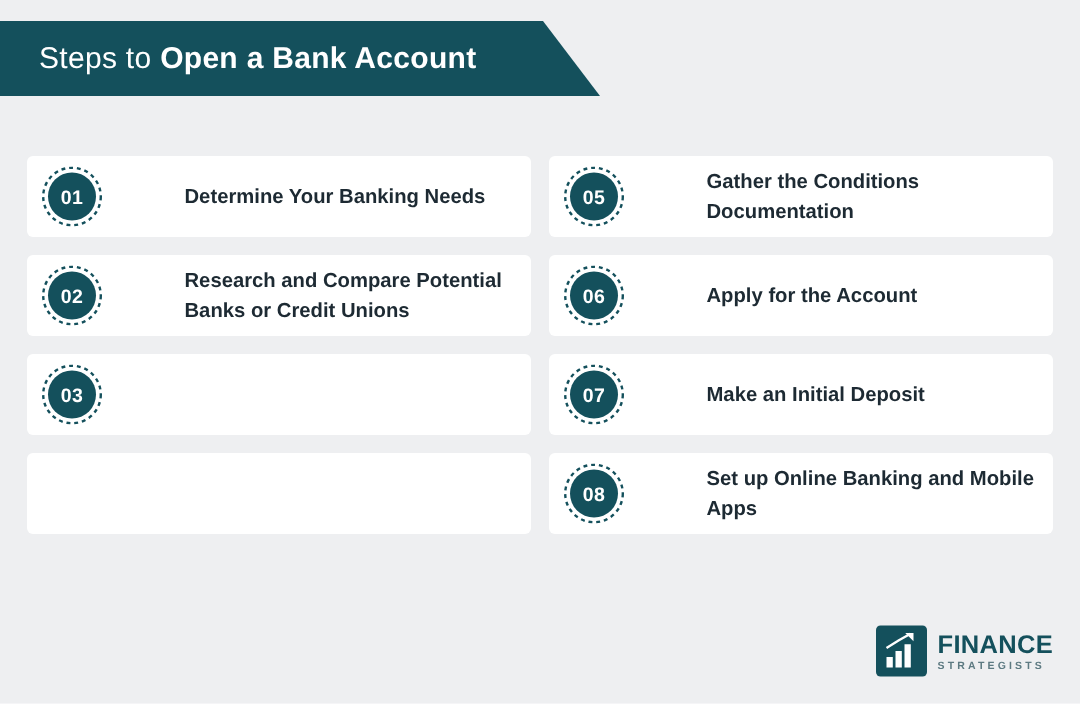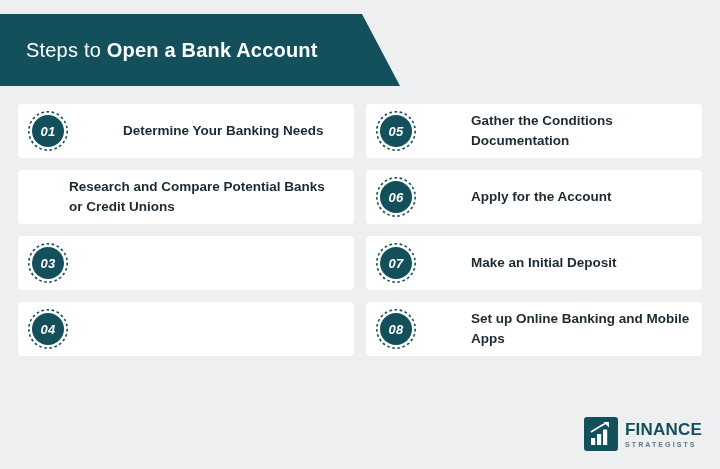--- a/index.html
+++ b/index.html
@@ -19,21 +19,21 @@
     height: 469px;
     background: #eeeff1;
     box-sizing: border-box;
     overflow: hidden;
   }
   
   .header-banner {
     position: absolute;
     left: 0;
     top: 14px;
-    height: 72px;
+    height: 50px;
     width: 400px;
     background: #14505c;
     display: flex;
     align-items: center;
     clip-path: polygon(0 0, 362px 0, 400px 100%, 0 100%);
     -webkit-clip-path: polygon(0 0, 362px 0, 400px 100%, 0 100%);
   }
   .header-title {
     color: #ffffff;
     font-size: 20px;
@@ -84,21 +84,20 @@
     top: 0;
     width: 40px;
     height: 40px;
   }
   .badge-num {
     position: relative;
     color: #ffffff;
     font-size: 13px;
     font-weight: 700;
     letter-spacing: 0.3px;
-    font-style: italic;
   }
   .step-text {
     color: #1d2a33;
     font-size: 13.5px;
     font-weight: 700;
     line-height: 1.45;
     margin-left: 41px;
   }
   
   .logo {
@@ -172,20 +171,27 @@
         <svg viewBox="0 0 40 40" aria-hidden="true">
           <circle cx="20" cy="20" r="19.2" fill="none" stroke="#14505c" stroke-width="1.6" stroke-dasharray="2.6 2.6"></circle>
           <circle cx="20" cy="20" r="16" fill="#14505c"></circle>
         </svg>
         <span class="badge-num">05</span>
       </div>
       <div class="step-text">Gather the Conditions Documentation</div>
     </div>
 
     <div class="step-card">
+      <div class="badge">
+        <svg viewBox="0 0 40 40" aria-hidden="true">
+          <circle cx="20" cy="20" r="19.2" fill="none" stroke="#14505c" stroke-width="1.6" stroke-dasharray="2.6 2.6"></circle>
+          <circle cx="20" cy="20" r="16" fill="#14505c"></circle>
+        </svg>
+        <span class="badge-num">02</span>
+      </div>
       <div class="step-text">Research and Compare Potential Banks or Credit Unions</div>
     </div>
 
     <div class="step-card">
       <div class="badge">
         <svg viewBox="0 0 40 40" aria-hidden="true">
           <circle cx="20" cy="20" r="19.2" fill="none" stroke="#14505c" stroke-width="1.6" stroke-dasharray="2.6 2.6"></circle>
           <circle cx="20" cy="20" r="16" fill="#14505c"></circle>
         </svg>
         <span class="badge-num">06</span>
@@ -208,27 +214,20 @@
         <svg viewBox="0 0 40 40" aria-hidden="true">
           <circle cx="20" cy="20" r="19.2" fill="none" stroke="#14505c" stroke-width="1.6" stroke-dasharray="2.6 2.6"></circle>
           <circle cx="20" cy="20" r="16" fill="#14505c"></circle>
         </svg>
         <span class="badge-num">07</span>
       </div>
       <div class="step-text">Make an Initial Deposit</div>
     </div>
 
     <div class="step-card">
-      <div class="badge">
-        <svg viewBox="0 0 40 40" aria-hidden="true">
-          <circle cx="20" cy="20" r="19.2" fill="none" stroke="#14505c" stroke-width="1.6" stroke-dasharray="2.6 2.6"></circle>
-          <circle cx="20" cy="20" r="16" fill="#14505c"></circle>
-        </svg>
-        <span class="badge-num">04</span>
-      </div>
     </div>
 
     <div class="step-card">
       <div class="badge">
         <svg viewBox="0 0 40 40" aria-hidden="true">
           <circle cx="20" cy="20" r="19.2" fill="none" stroke="#14505c" stroke-width="1.6" stroke-dasharray="2.6 2.6"></circle>
           <circle cx="20" cy="20" r="16" fill="#14505c"></circle>
         </svg>
         <span class="badge-num">08</span>
       </div>

